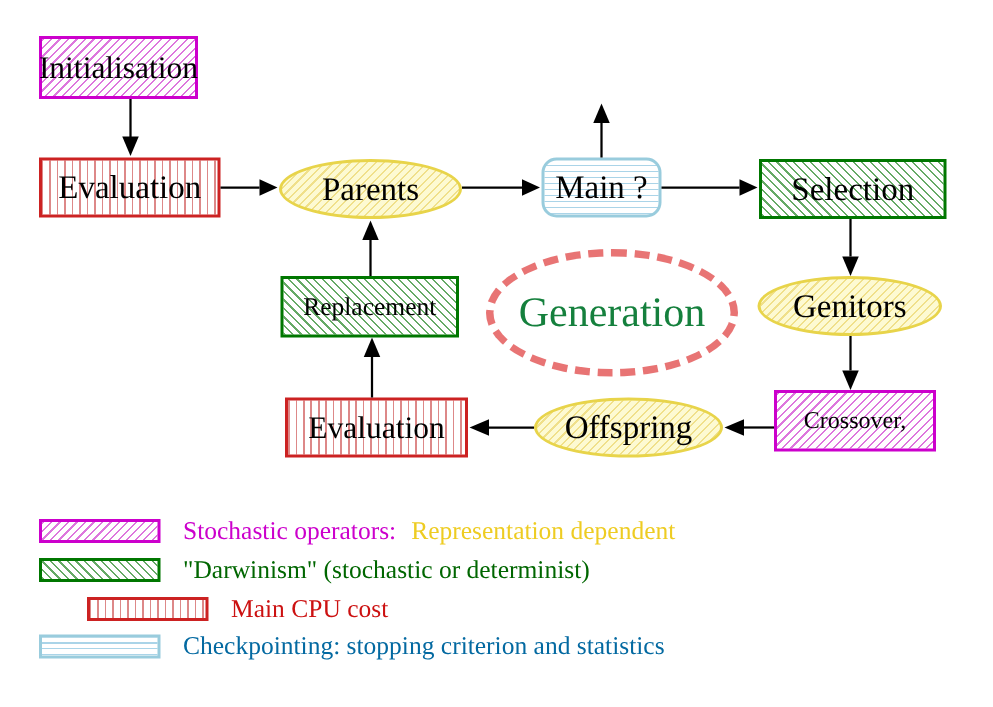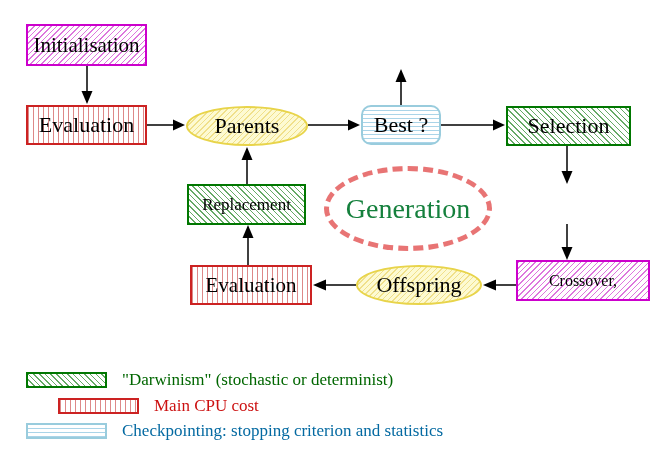--- a/index.html
+++ b/index.html
@@ -28,31 +28,31 @@
   .stripes-cyan {
     border:2px solid #99ccdd;
     background-image:repeating-linear-gradient(0deg,#aad4e8 0,#aad4e8 1px,transparent 1px,transparent 4px);
   }
   .ellipse-yellow {
     border:2px solid #e8d44a; border-radius:50%;
     background-color:#fdfad2;
     background-image:repeating-linear-gradient(135deg,#f0e08a 0,#f0e08a 1px,transparent 1px,transparent 4px);
   }
   
-  #n-initialisation { left:26px;  top:24px;  width:121px; height:42px; font-size:21px; }
+  #n-initialisation { left:26px;  top:24px;  width:106px; height:42px; font-size:21px; }
   #n-evaluation-top { left:26px;  top:105px; width:121px; height:40px; font-size:22px; }
   #n-parents        { left:186px; top:106px; width:122px; height:40px; font-size:22px; }
   #n-best           { left:291px; top:40px;  width:201px; height:29px; font-size:20px; }
   #n-stop           { left:361px; top:105px; width:80px;  height:40px; font-size:22px; border-radius:10px; }
   #n-selection      { left:506px; top:106px; width:125px; height:40px; font-size:22px; }
   #n-replacement    { left:187px; top:184px; width:119px; height:41px; font-size:17px; }
   #n-genitors       { left:505px; top:184px; width:123px; height:40px; font-size:22px; }
   #n-evaluation-bot { left:190px; top:265px; width:122px; height:40px; font-size:21px; }
   #n-offspring      { left:356px; top:265px; width:126px; height:40px; font-size:22px; }
-  #n-crossover      { left:516px; top:260px; width:134px; height:41px; font-size:16px;
+  #n-crossover      { left:516px; top:260px; width:108px; height:41px; font-size:16px;
                       flex-direction:column; line-height:18px; }
   #n-generation     {
     left:324px; top:166px; width:168px; height:85px; font-size:28px;
     border:5px dashed #e87474; border-radius:50%; color:#15803d; background:#fff;
   }
   
   #arrows { position:absolute; left:0; top:0; width:662px; height:471px; pointer-events:none; }
   #arrows line    { stroke:#000; stroke-width:1.5; }
   #arrows polygon { fill:#000; }
   
@@ -78,35 +78,38 @@
   <div class="node stripes-red" id="n-evaluation-top">
     <span>Evaluation</span>
   </div>
 
   <div class="node ellipse-yellow" id="n-parents">
     <span>Parents</span>
   </div>
 
 
   <div class="node stripes-cyan" id="n-stop">
-    <span>Best ?</span>
+    <span>Main ?</span>
   </div>
 
   <div class="node hatch-green" id="n-selection">
     <span>Selection</span>
   </div>
 
   <div class="node hatch-green" id="n-replacement">
     <span>Replacement</span>
   </div>
 
   <div class="node" id="n-generation">
     <span>Generation</span>
   </div>
 
+  <div class="node ellipse-yellow" id="n-genitors">
+    <span>Genitors</span>
+  </div>
 
   <div class="node stripes-red" id="n-evaluation-bot">
     <span>Evaluation</span>
   </div>
 
   <div class="node ellipse-yellow" id="n-offspring">
     <span>Offspring</span>
   </div>
 
   <div class="node hatch-magenta" id="n-crossover">
@@ -153,20 +156,25 @@
     <g>
       <line x1="248" y1="265" x2="248" y2="238"></line>
       <polygon points="242.5,238 253.5,238 248,225"></polygon>
     </g>
     <g>
       <line x1="247" y1="184" x2="247" y2="160"></line>
       <polygon points="241.5,160 252.5,160 247,147"></polygon>
     </g>
   </svg>
 
+  <div class="legend-row" id="lg-1">
+    <span class="legend-swatch hatch-magenta"></span>
+    <span class="legend-text t-magenta">Stochastic operators:</span>
+    <span class="legend-text t-yellow">Representation dependent</span>
+  </div>
 
   <div class="legend-row" id="lg-2">
     <span class="legend-swatch hatch-green"></span>
     <span class="legend-text t-green">"Darwinism" (stochastic or determinist)</span>
   </div>
 
   <div class="legend-row" id="lg-3">
     <span class="legend-swatch stripes-red"></span>
     <span class="legend-text t-red">Main CPU cost</span>
   </div>

